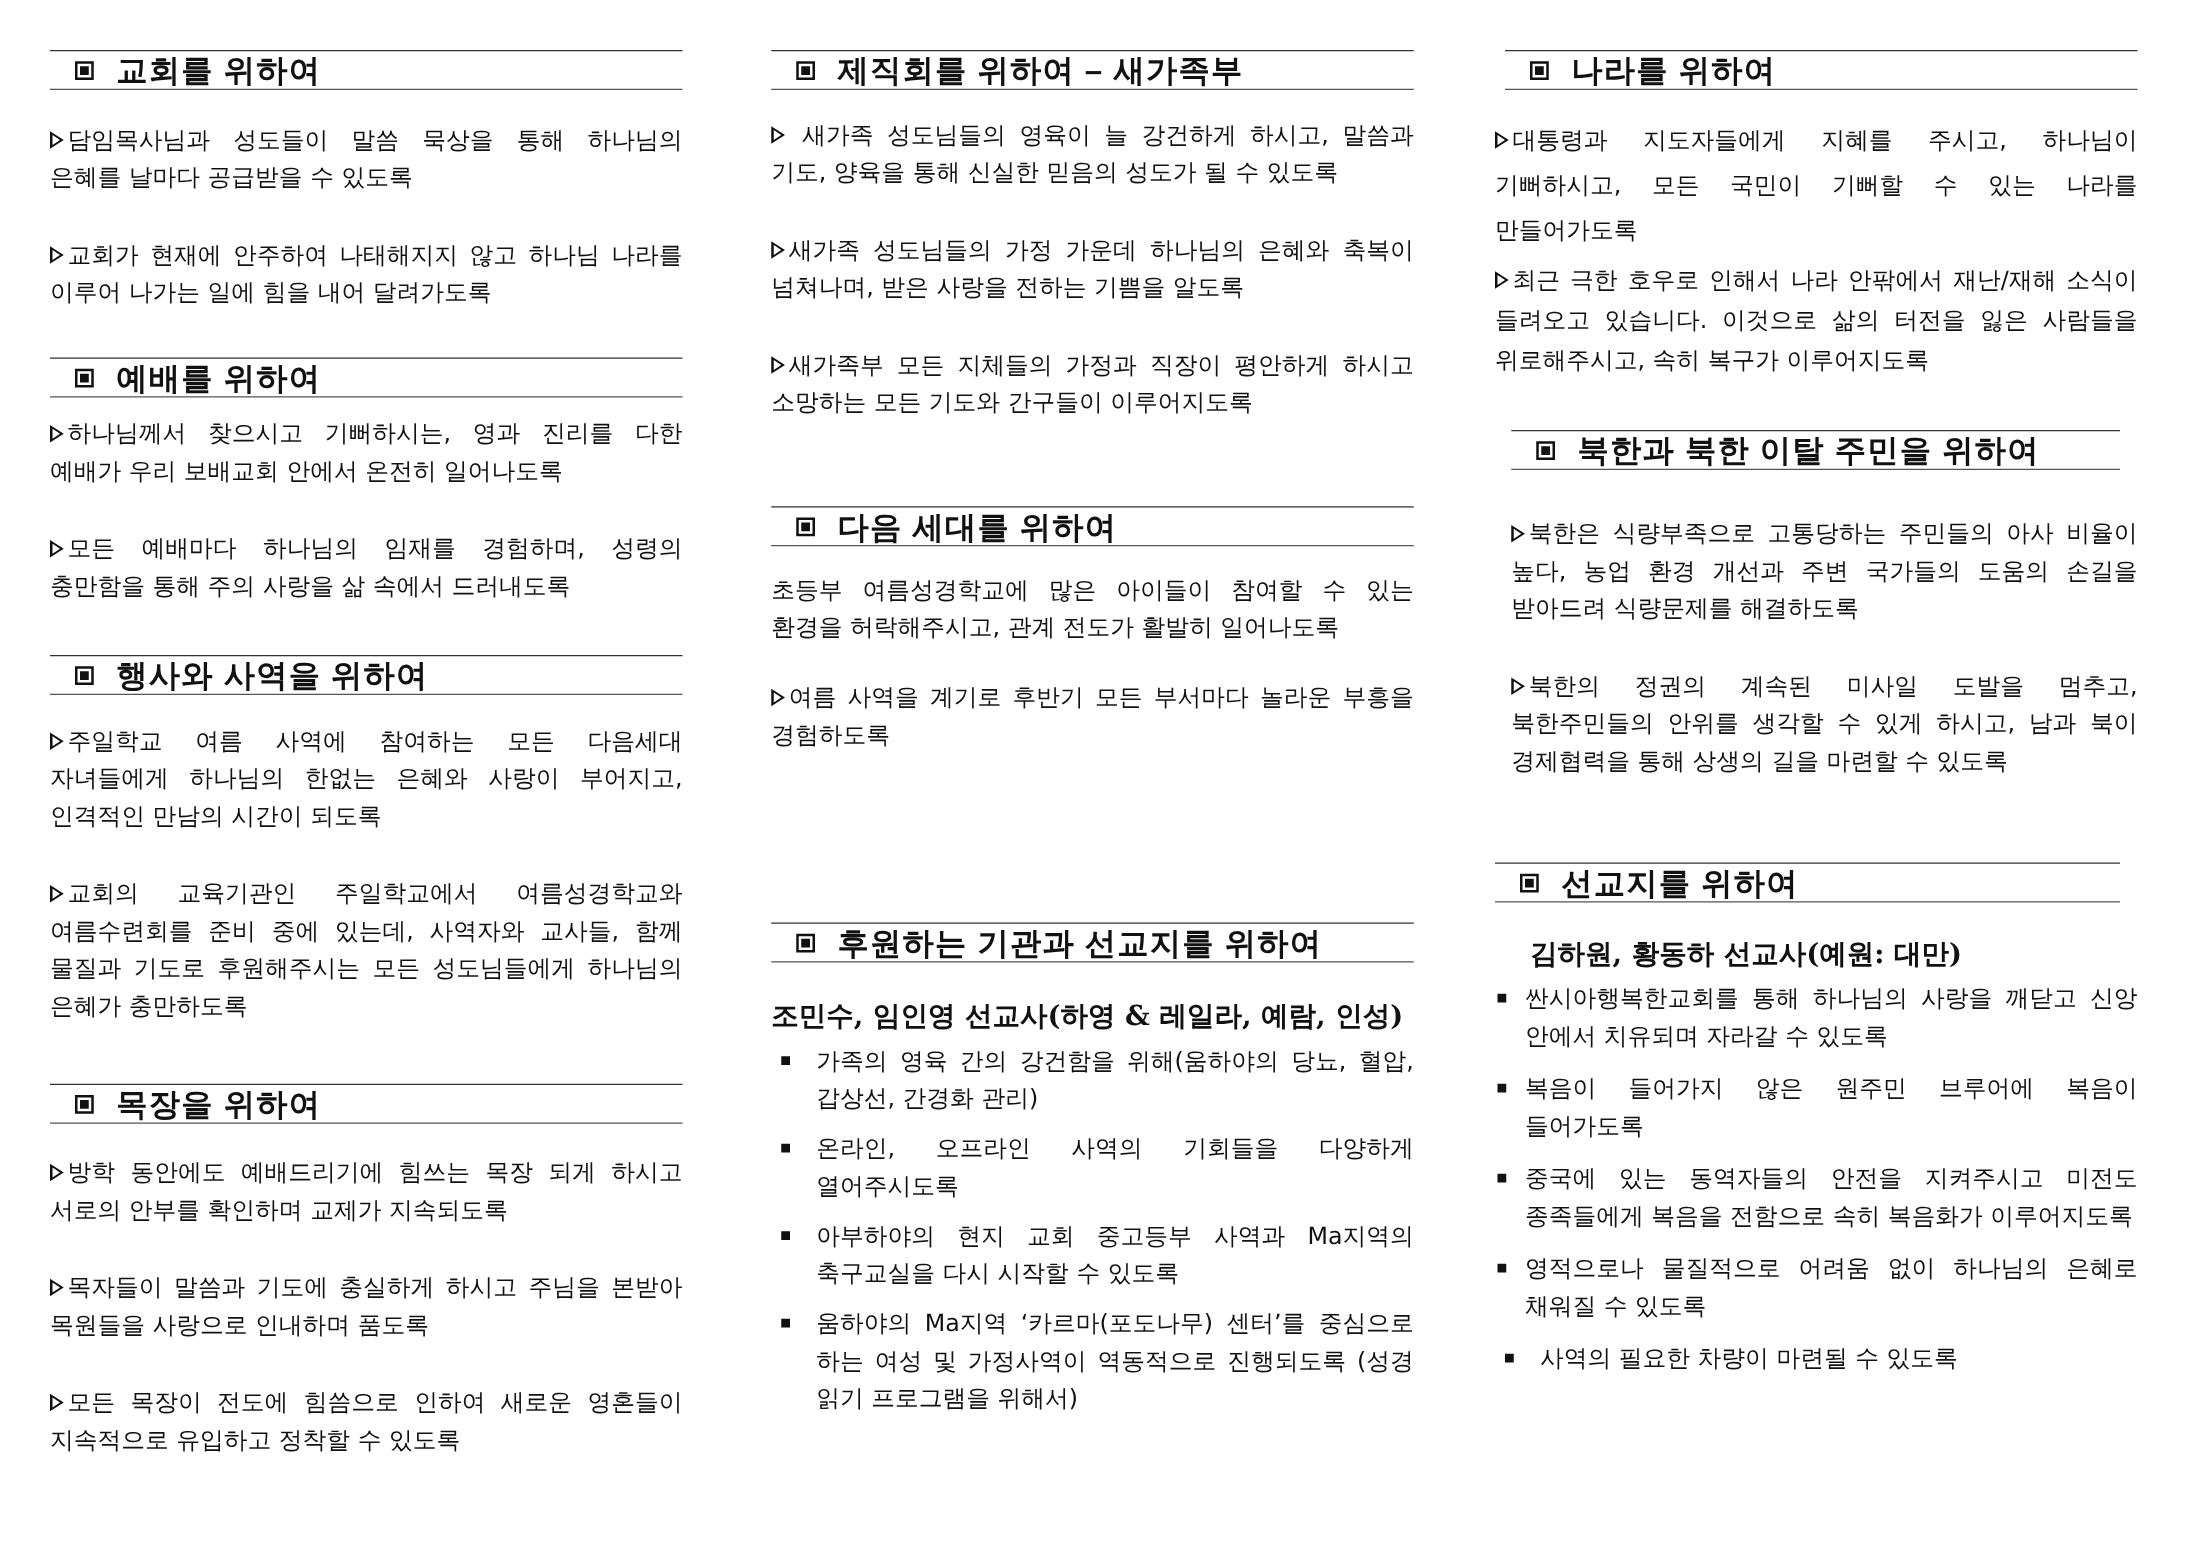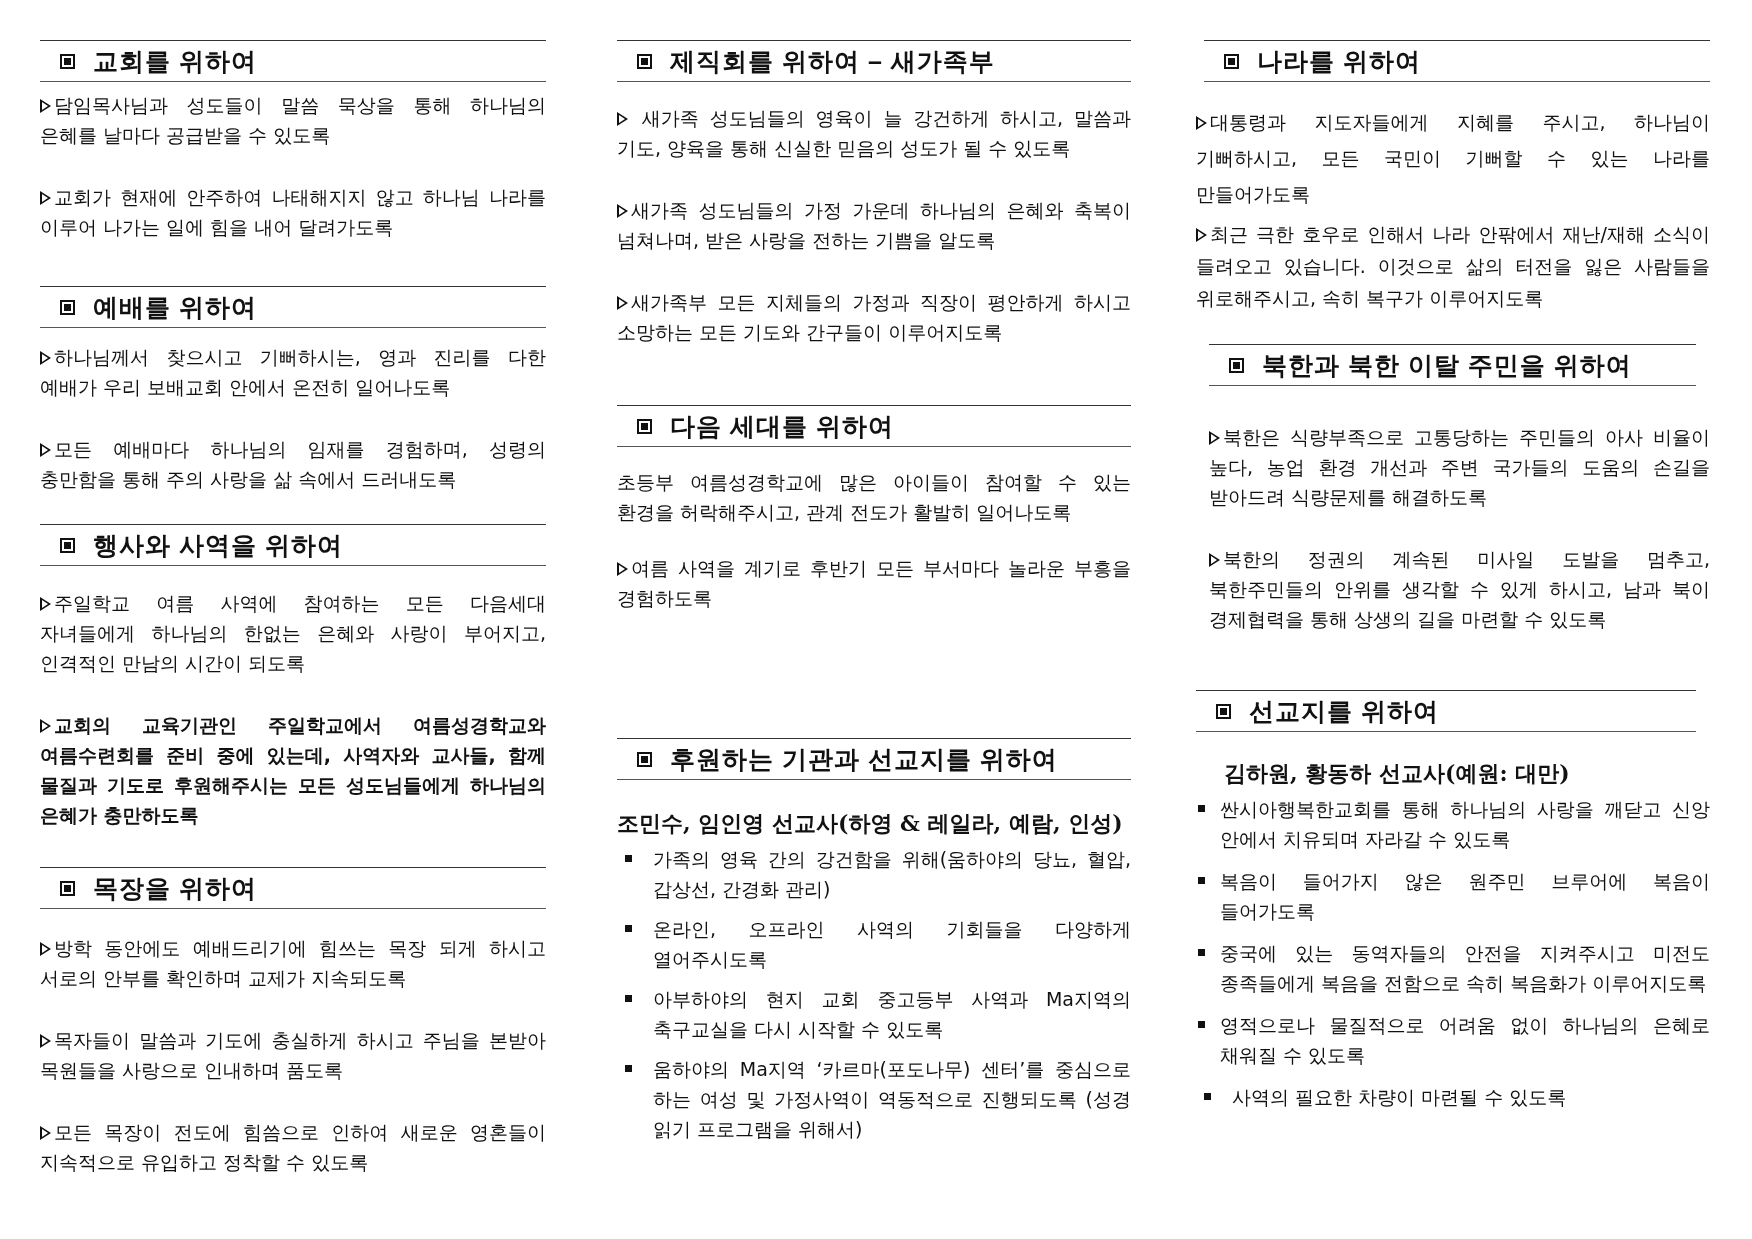--- a/index.html
+++ b/index.html
@@ -22,21 +22,21 @@
     .col1 { left: 40px; width: 506px; }
     .col2 { left: 617px; width: 514px; }
     .col3 { left: 1196px; width: 514px; }
 
     .section { position: absolute; left: 0; right: 0; }
 
     .head {
       position: relative;
       border-top: 1.5px solid #333;
       border-bottom: 1.8px solid #555;
-      height: 42px;
+      height: 32px;
       display: flex;
       align-items: center;
       padding-left: 20px;
       box-sizing: border-box;
     }
     .head .box-icon {
       display: inline-block;
       width: 15px;
       height: 15px;
       border: 2px solid #111;
@@ -119,40 +119,40 @@
 </head>
 <body>
 
 <div class="col col1">
 
   <div class="section" style="top:40px;">
     <div class="head">
       <span class="box-icon"></span>
       <span class="title">교회를 위하여</span>
     </div>
-    <p class="para" style="margin-top:8px;"><span class="tri"></span><span>담임목사님과 성도들이 말씀 묵상을 통해 하나님의 은혜를 날마다 공급받을 수 있도록</span></p>
+    <p class="para" style="margin-top:25px;"><span class="tri"></span><span>담임목사님과 성도들이 말씀 묵상을 통해 하나님의 은혜를 날마다 공급받을 수 있도록</span></p>
     <p class="para" style="margin-top:32px;"><span class="tri"></span><span>교회가 현재에 안주하여 나태해지지 않고 하나님 나라를 이루어 나가는 일에 힘을 내어 달려가도록</span></p>
   </div>
 
   <div class="section" style="top:286px;">
     <div class="head">
       <span class="box-icon"></span>
       <span class="title">예배를 위하여</span>
     </div>
     <p class="para" style="margin-top:14px;"><span class="tri"></span><span>하나님께서 찾으시고 기뻐하시는, 영과 진리를 다한 예배가 우리 보배교회 안에서 온전히 일어나도록</span></p>
     <p class="para" style="margin-top:32px;"><span class="tri"></span><span>모든 예배마다 하나님의 임재를 경험하며, 성령의 충만함을 통해 주의 사랑을 삶 속에서 드러내도록</span></p>
   </div>
 
   <div class="section" style="top:524px;">
     <div class="head">
       <span class="box-icon"></span>
       <span class="title">행사와 사역을 위하여</span>
     </div>
     <p class="para" style="margin-top:22px;"><span class="tri"></span><span>주일학교 여름 사역에 참여하는 모든 다음세대 자녀들에게 하나님의 한없는 은혜와 사랑이 부어지고, 인격적인 만남의 시간이 되도록</span></p>
-    <p class="para" style="margin-top:32px;font-weight:bold;"><span class="tri"></span><span>교회의 교육기관인 주일학교에서 여름성경학교와 여름수련회를 준비 중에 있는데, 사역자와 교사들, 함께 물질과 기도로 후원해주시는 모든 성도님들에게 하나님의 은혜가 충만하도록</span></p>
+    <p class="para" style="margin-top:32px;"><span class="tri"></span><span>교회의 교육기관인 주일학교에서 여름성경학교와 여름수련회를 준비 중에 있는데, 사역자와 교사들, 함께 물질과 기도로 후원해주시는 모든 성도님들에게 하나님의 은혜가 충만하도록</span></p>
   </div>
 
   <div class="section" style="top:867px;">
     <div class="head">
       <span class="box-icon"></span>
       <span class="title">목장을 위하여</span>
     </div>
     <p class="para" style="margin-top:24px;"><span class="tri"></span><span>방학 동안에도 예배드리기에 힘쓰는 목장 되게 하시고 서로의 안부를 확인하며 교제가 지속되도록</span></p>
     <p class="para" style="margin-top:32px;"><span class="tri"></span><span>목자들이 말씀과 기도에 충실하게 하시고 주님을 본받아 목원들을 사랑으로 인내하며 품도록</span></p>
     <p class="para" style="margin-top:32px;"><span class="tri"></span><span>모든 목장이 전도에 힘씀으로 인하여 새로운 영혼들이 지속적으로 유입하고 정착할 수 있도록</span></p>

